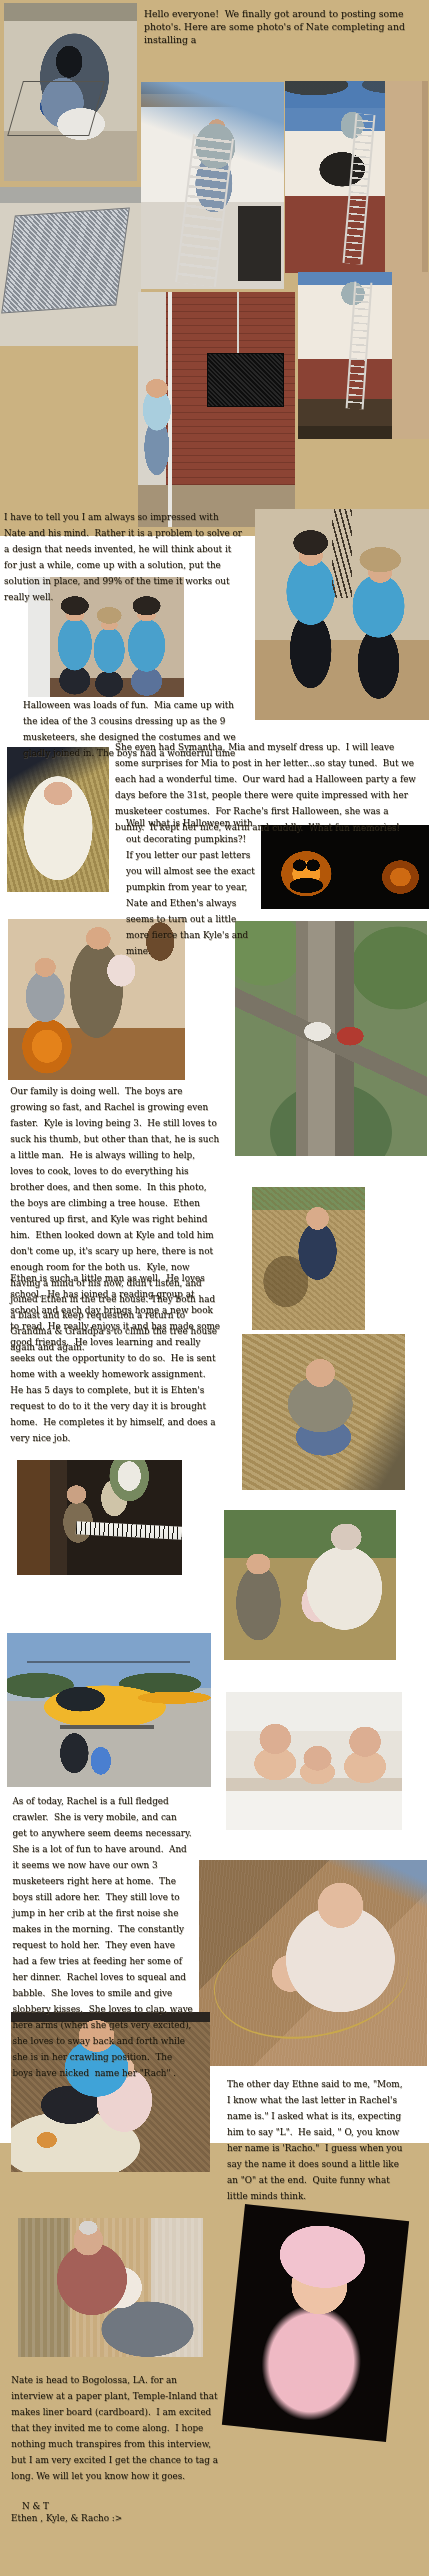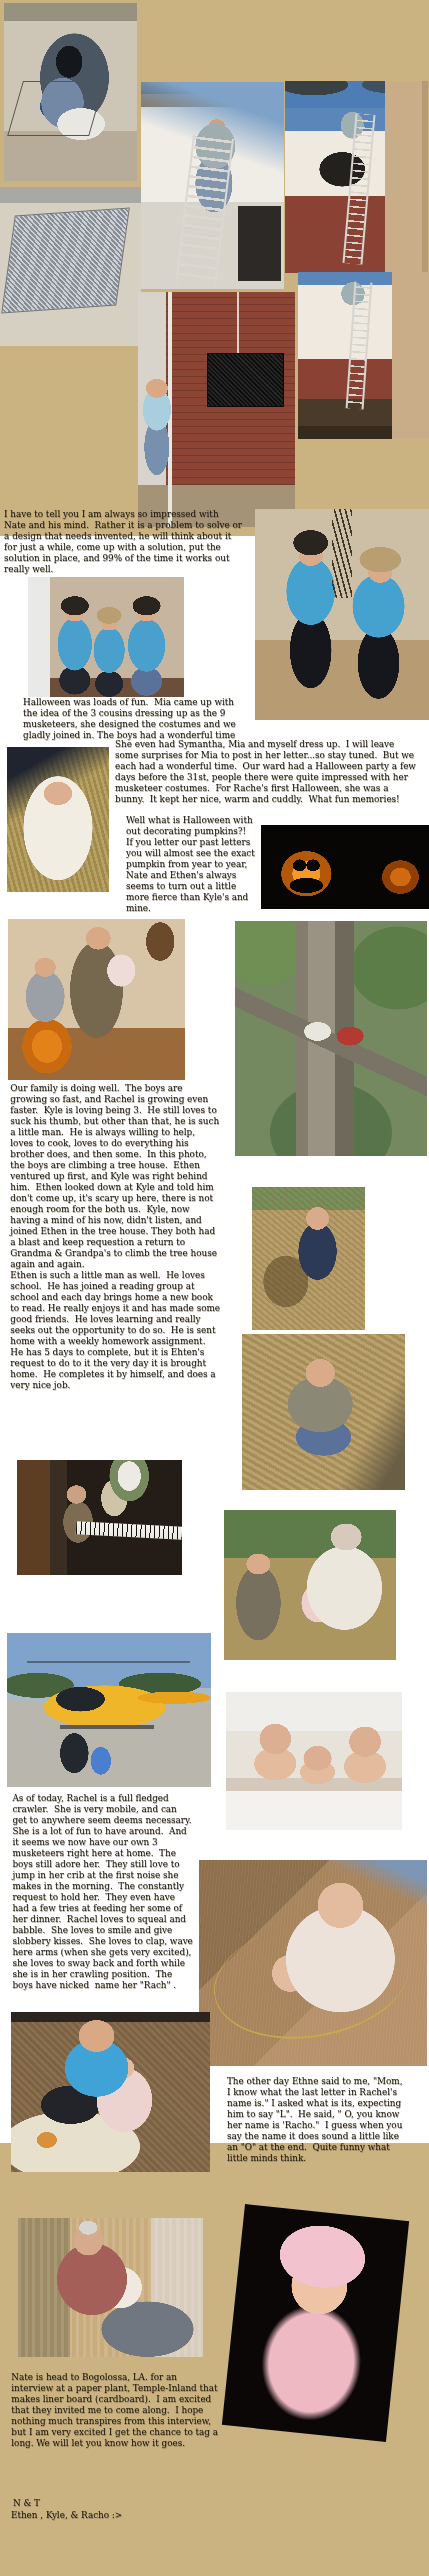--- a/index.html
+++ b/index.html
@@ -1,19 +1,19 @@
 <!DOCTYPE html>
 <html style="font-size:8.2px"><head>
 <meta charset="utf-8">
 <style>
   html,body{margin:0;padding:0;background:#6e6659;}
   .page{position:relative;width:429px;height:2683px;background:#cbb281;overflow:hidden;
         font-family:"DejaVu Serif","Liberation Serif",serif;}
   .white-band{position:absolute;left:0;top:536px;width:429px;height:1607px;background:#ffffff;}
-  .txt{position:absolute;margin:0;color:#181309;font-size:8.8px;line-height:11px;
+  .txt{position:absolute;margin:0;color:#181309;font-size:8.8px;line-height:16px;
        white-space:pre-wrap;text-shadow:0.5px 0.7px 0.6px rgba(105,92,68,.55);}
   .intro{font-size:9.3px;line-height:13px;}
   .photo{position:absolute;overflow:hidden;}
   .photo::before,.photo::after{pointer-events:none;}
 
   
   .p1{background:
     radial-gradient(ellipse 18% 9% at 58% 68%,#e9e7e2 0 99%,transparent 100%),
     radial-gradient(ellipse 16% 14% at 44% 56%,#7288a5 0 99%,transparent 100%),
     radial-gradient(ellipse 10% 9% at 49% 33%,#14171b 0 99%,transparent 100%),
@@ -246,25 +246,26 @@
   <div class="photo p14" style="left:242px;top:1334px;width:163px;height:156px" title="Kyle sitting in a pile of leaves"></div>
   <div class="photo p15" style="left:224px;top:1510px;width:172px;height:150px" title="Grandma holding Rachel in the leaves with Kyle"></div>
   <div class="photo p16" style="left:16.5px;top:1460px;width:165px;height:115px" title="Ethen practicing at the piano"></div>
   <div class="photo p17" style="left:6.7px;top:1633px;width:204px;height:154px" title="Kyle touring the Native Air helicopter"></div>
   <div class="photo p18" style="left:226px;top:1692px;width:176px;height:138px" title="The three kids in the bathtub"></div>
   <div class="photo p19" style="left:199px;top:1860px;width:228px;height:206px" title="Rachel crawling on the dirt"></div>
   <div class="photo p20" style="left:11.3px;top:2012px;width:199px;height:160px" title="Ethen holding Rachel on the floor"></div>
   <div class="photo p21" style="left:18px;top:2218px;width:185px;height:139px" title="Grandpa holding Rachel on the couch"></div>
   <div class="photo p22" style="left:233px;top:2212px;width:165px;height:222px" title="Rachel's portrait in her pink bonnet"></div>
 
+  <p class="txt intro" style="left:144px;top:7.2px;width:283px">Hello everyone!  We finally got around to posting some photo's. Here are some photo's of Nate completing and installing a</p>
   <p class="txt" style="left:4.1px;top:509px;width:238px">I have to tell you I am always so impressed with Nate and his mind.  Rather it is a problem to solve or a design that needs invented, he will think about it for just a while, come up with a solution, put the solution in place, and 99% of the time it works out really well.</p>
   <p class="txt" style="left:23px;top:697px;width:222px">Halloween was loads of fun.  Mia came up with the idea of the 3 cousins dressing up as the 9 musketeers, she designed the costumes and we  gladly joined in. The boys had a wonderful time</p>
   <p class="txt" style="left:115px;top:739px;width:303px">She even had Symantha, Mia and myself dress up.  I will leave some surprises for Mia to post in her letter...so stay tuned.  But we each had a wonderful time.  Our ward had a Halloween party a few days before the 31st, people there were quite impressed with her  musketeer costumes.  For Rache's first Halloween, she was a bunny.  It kept her nice, warm and cuddly.  What fun memories!</p>
   <p class="txt" style="left:126px;top:815px;width:130px">Well what is Halloween with out decorating pumpkins?!  If you letter our past letters you will almost see the exact pumpkin from year to year, Nate and Ethen's always seems to turn out a little more fierce than Kyle's and mine.</p>
   <p class="txt" style="left:10.3px;top:1083px;width:210px">Our family is doing well.  The boys are growing so fast, and Rachel is growing even faster.  Kyle is loving being 3.  He still loves to suck his thumb, but other than that, he is such a little man.  He is always willing to help, loves to cook, loves to do everything his brother does, and then some.  In this photo, the boys are climbing a tree house.  Ethen ventured up first, and Kyle was right behind him.  Ethen looked down at Kyle and told him don't come up, it's scary up here, there is not enough room for the both us.  Kyle, now having a mind of his now, didn't listen, and joined Ethen in the tree house. They both had a blast and keep requestion a return to Grandma &amp; Grandpa's to climb the tree house again and again.</p>
   <p class="txt" style="left:10.3px;top:1270px;width:210px">Ethen is such a little man as well.  He loves school.  He has joined a reading group at school and each day brings home a new book to read. He really enjoys it and has made some good friends.  He loves learning and really seeks out the opportunity to do so.  He is sent home with a weekly homework assignment.  He has 5 days to complete, but it is Ehten's request to do to it the very day it is brought home.  He completes it by himself, and does a very nice job.</p>
   <p class="txt" style="left:12.4px;top:1793px;width:181px">As of today, Rachel is a full fledged crawler.  She is very mobile, and can get to anywhere seem deems necessary.  She is a lot of fun to have around.  And it seems we now have our own 3 musketeers right here at home.  The boys still adore her.  They still love to jump in her crib at the first noise she makes in the morning.  The constantly request to hold her.  They even have had a few tries at feeding her some of her dinner.  Rachel loves to squeal and babble.  She loves to smile and give slobbery kisses.  She loves to clap, wave here arms (when she gets very excited), she loves to sway back and forth while she is in her crawling position.  The boys have nicked  name her "Rach" .</p>
   <p class="txt" style="left:227px;top:2076px;width:180px">The other day Ethne said to me, "Mom, I know what the last letter in Rachel's name is." I asked what is its, expecting him to say "L".  He said, " O, you know her name is 'Racho."  I guess when you say the name it does sound a little like an "O" at the end.  Quite funny what little minds think.</p>
   <p class="txt" style="left:11.3px;top:2372px;width:207px">Nate is head to Bogolossa, LA. for an interview at a paper plant, Temple-Inland that makes liner board (cardboard).  I am excited that they invited me to come along.  I hope nothing much transpires from this interview, but I am very excited I get the chance to tag a long. We will let you know how it goes.</p>
-  <p class="txt" style="left:13px;top:2498px;width:155px">N &amp; T</p>
+  <p class="txt" style="left:22px;top:2498px;width:155px">N &amp; T</p>
   <p class="txt" style="left:11px;top:2510px;width:155px">Ethen , Kyle, &amp; Racho :&gt;</p>
 </div>
 
 
 </body></html>

